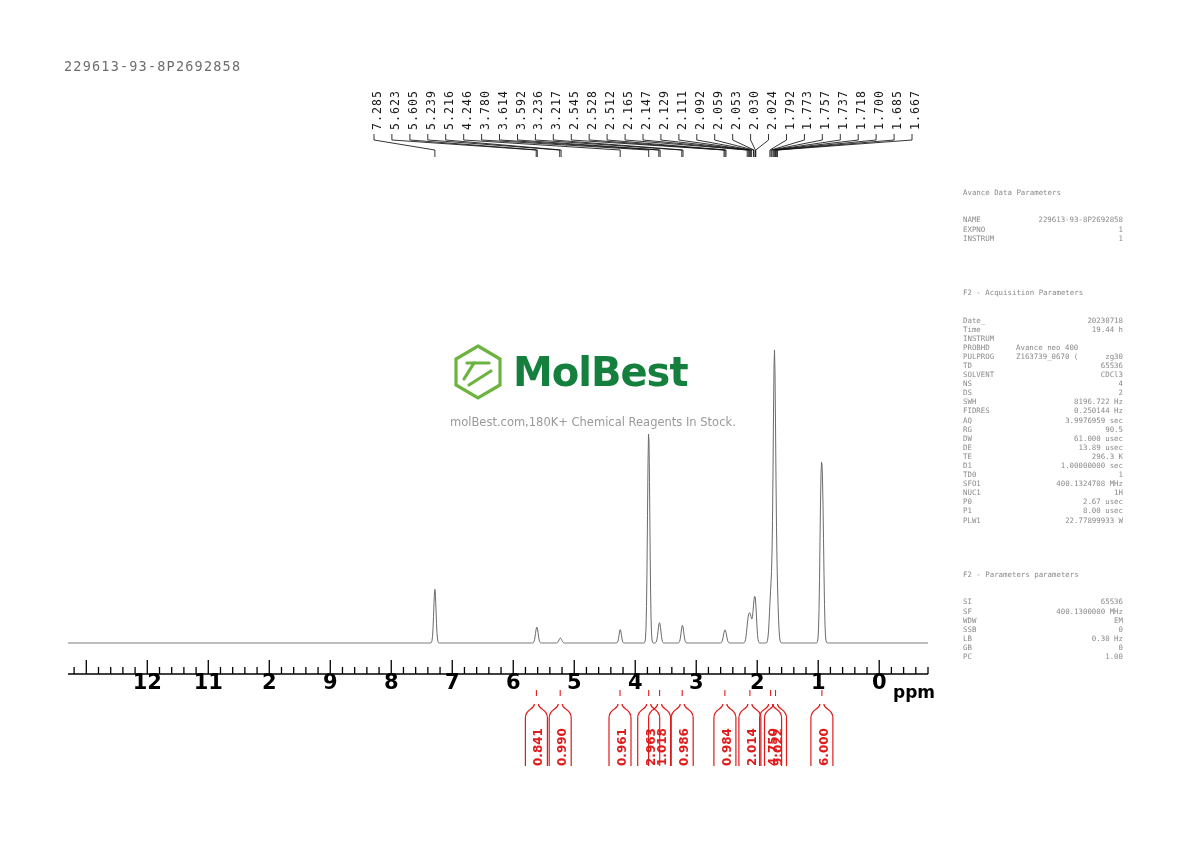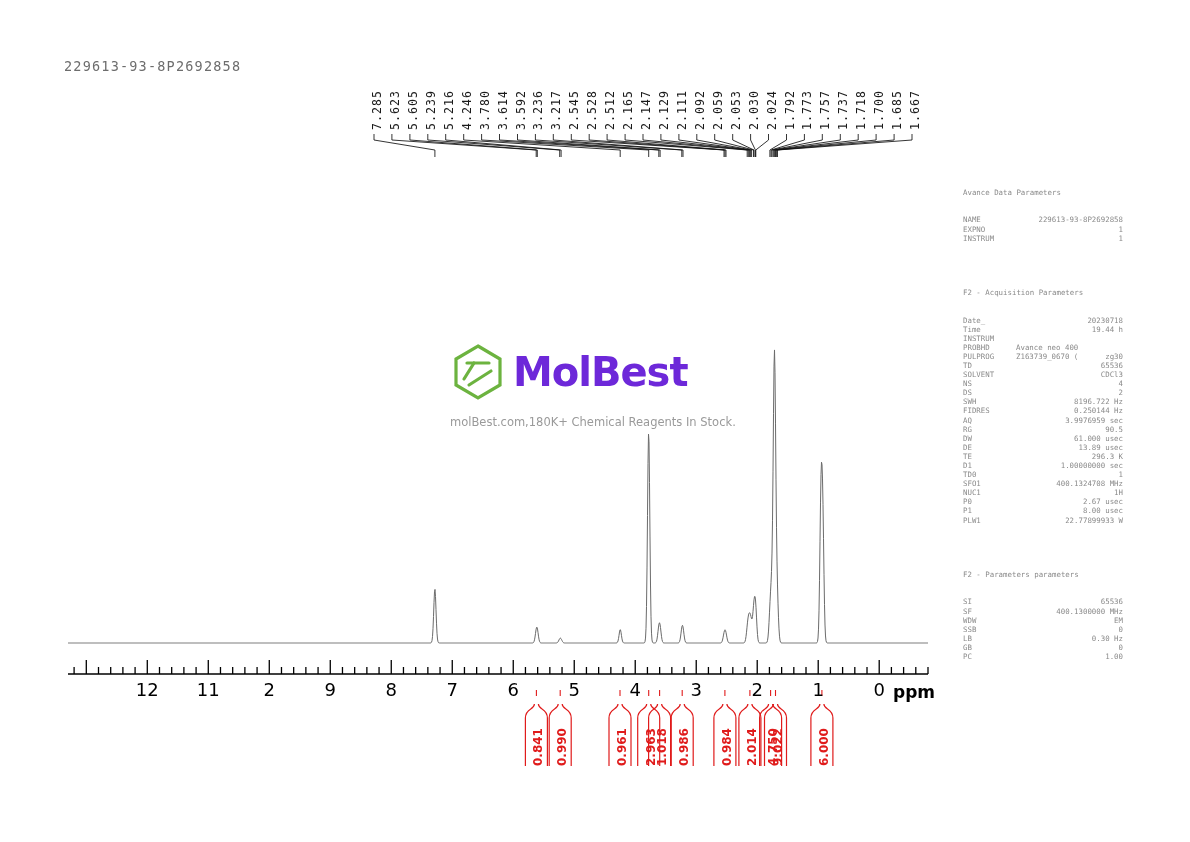--- a/index.html
+++ b/index.html
@@ -123,21 +123,21 @@
   #watermark-mark {
     position: absolute;
     left: 0; top: 0;
     display: flex;
     align-items: center;
   }
   #watermark-wordmark {
     font-family: "DejaVu Sans", sans-serif;
     font-size: 40px;
     font-weight: bold;
-    color: #6d28d9;
+    color: #15803d;
     letter-spacing: -1px;
     margin-left: 4px;
     line-height: 1;
   }
   #watermark-tagline {
     position: absolute;
     left: 3px;
     top: 74px;
     font-family: "DejaVu Sans", sans-serif;
     font-size: 11.5px;
@@ -148,24 +148,24 @@
   
   #axis-area {
     position: absolute;
     left: 0;
     top: 660px;
     width: 1190px;
     height: 60px;
   }
   .axis-tick-label {
     position: absolute;
-    top: 19px;
+    top: 10px;
     font-family: "DejaVu Sans", sans-serif;
-    font-size: 18px;
-    font-weight: normal;
+    font-size: 21px;
+    font-weight: bold;
     color: #000;
     transform: translateX(-50%);
     white-space: nowrap;
   }
   #axis-unit {
     position: absolute;
     top: 22px;
     left: 893px;
     font-family: "DejaVu Sans", sans-serif;
     font-size: 17px;

